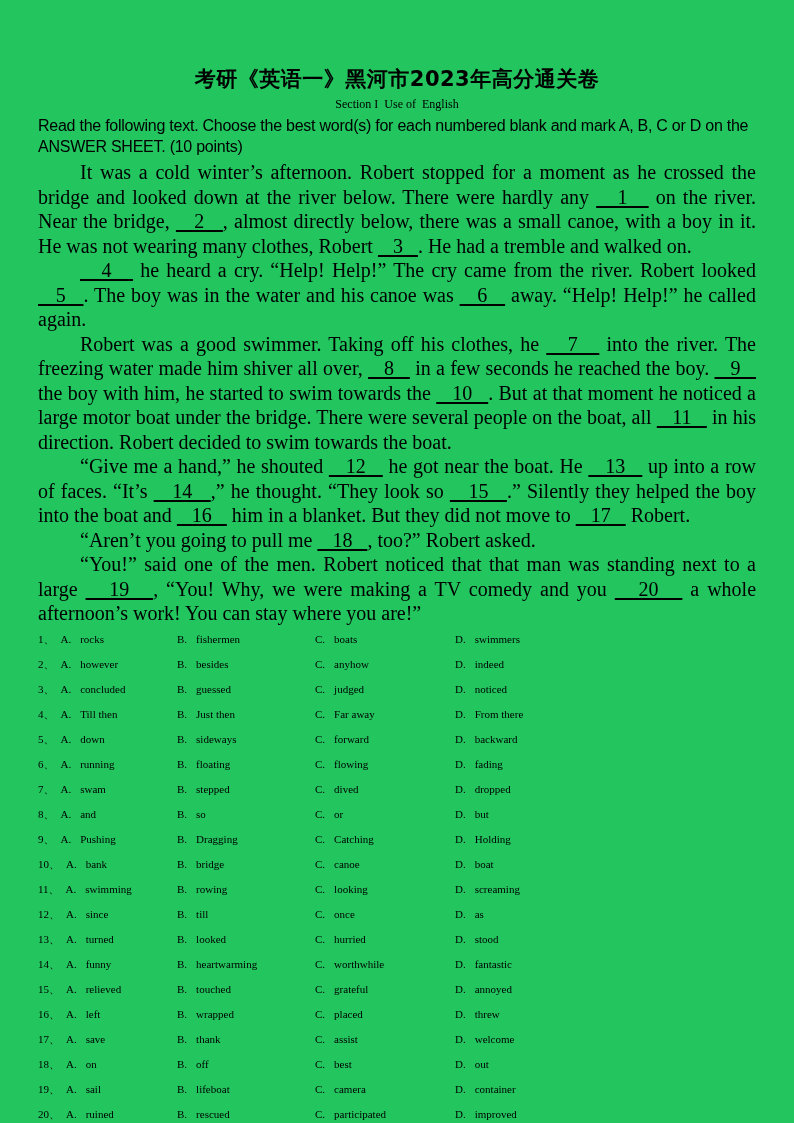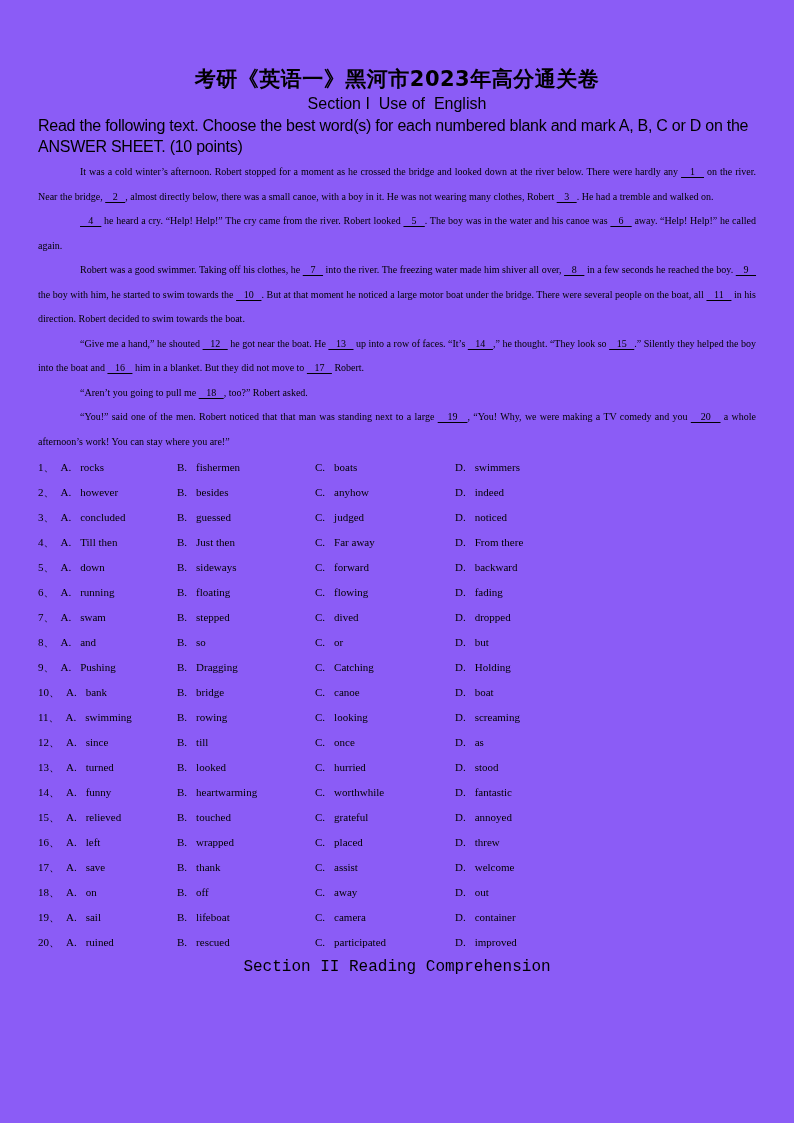--- a/index.html
+++ b/index.html
@@ -1,38 +1,38 @@
 <!DOCTYPE html>
 <html><head>
 <meta charset="utf-8">
 <style>
   html, body { margin: 0; padding: 0; background: #ffffff; }
   .page {
     position: relative;
     width: 794px;
     height: 1123px;
     margin: 0 auto;
-    background: #8b5cf6;
+    background: #22c55e;
     color: #000000;
     box-sizing: border-box;
     padding: 66px 38px 0 38px;
     overflow: hidden;
   }
   .title {
     font-family: "DejaVu Sans", sans-serif;
     font-weight: bold;
     font-size: 21px;
     line-height: 27px;
     text-align: center;
     margin: 0 0 3px 0;
     letter-spacing: 0.5px;
   }
   .section-heading {
-    font-family: Liberation Sans, sans-serif;
-    font-size: 16px;
+    font-family: Liberation Serif, serif;
+    font-size: 12px;
     line-height: 16px;
     text-align: center;
     white-space: pre;
     margin-bottom: 3px;
   }
   .directions-label {
     font-family: "Liberation Mono", monospace;
     font-weight: bold;
     font-size: 12.5px;
     line-height: 15px;
@@ -40,21 +40,21 @@
   .directions-text {
     font-family: Liberation Sans, sans-serif;
     font-size: 16px;
     line-height: 21px;
     letter-spacing: -0.25px;
     white-space: pre-wrap;
   }
   .passage { margin-top: 3px; }
   .passage p {
     font-family: "Liberation Serif", serif;
-    font-size: 10px;
+    font-size: 20px;
     line-height: 24.5px;
     text-align: justify;
     text-indent: 42px;
     margin: 0;
   }
   .blank {
     text-decoration: underline;
     text-underline-offset: 2px;
   }
   .questions {
@@ -197,21 +197,21 @@
       </div>
       <div class="qrow">
         <div class="qcell"><span class="qnum">17、</span><span class="qlabel">A.</span><span class="qtext">save</span></div>
         <div class="qcell"><span class="qlabel">B.</span><span class="qtext">thank</span></div>
         <div class="qcell"><span class="qlabel">C.</span><span class="qtext">assist</span></div>
         <div class="qcell"><span class="qlabel">D.</span><span class="qtext">welcome</span></div>
       </div>
       <div class="qrow">
         <div class="qcell"><span class="qnum">18、</span><span class="qlabel">A.</span><span class="qtext">on</span></div>
         <div class="qcell"><span class="qlabel">B.</span><span class="qtext">off</span></div>
-        <div class="qcell"><span class="qlabel">C.</span><span class="qtext">away</span></div>
+        <div class="qcell"><span class="qlabel">C.</span><span class="qtext">best</span></div>
         <div class="qcell"><span class="qlabel">D.</span><span class="qtext">out</span></div>
       </div>
       <div class="qrow">
         <div class="qcell"><span class="qnum">19、</span><span class="qlabel">A.</span><span class="qtext">sail</span></div>
         <div class="qcell"><span class="qlabel">B.</span><span class="qtext">lifeboat</span></div>
         <div class="qcell"><span class="qlabel">C.</span><span class="qtext">camera</span></div>
         <div class="qcell"><span class="qlabel">D.</span><span class="qtext">container</span></div>
       </div>
       <div class="qrow">
         <div class="qcell"><span class="qnum">20、</span><span class="qlabel">A.</span><span class="qtext">ruined</span></div>

